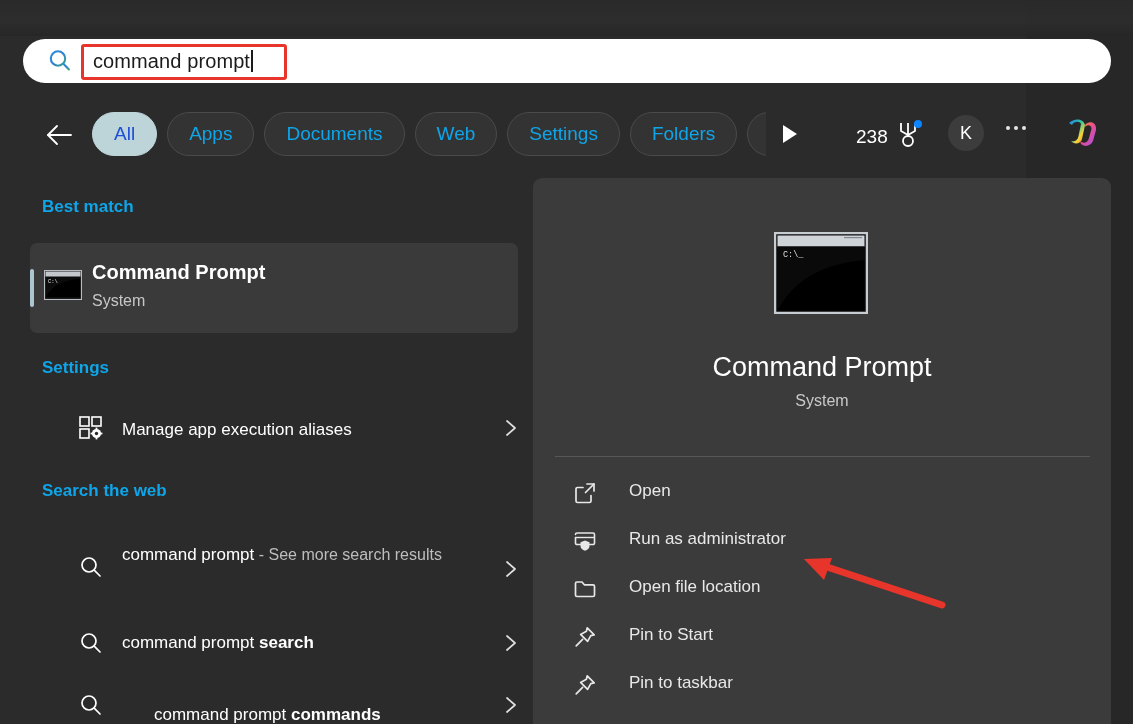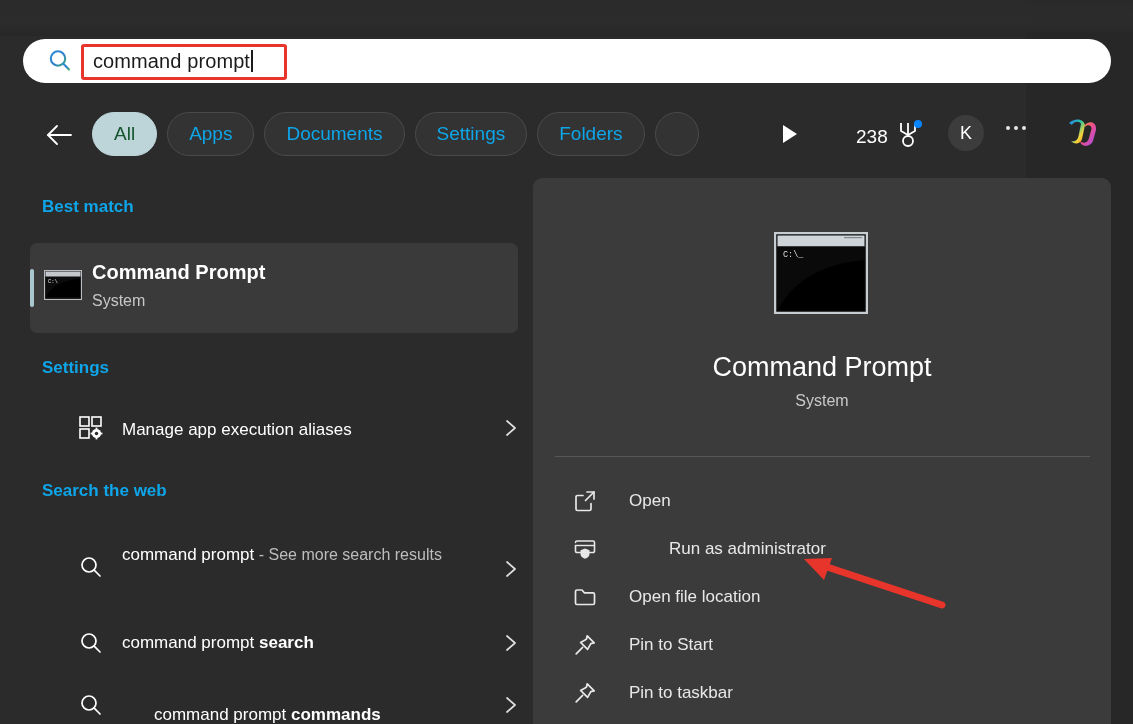--- a/index.html
+++ b/index.html
@@ -75,21 +75,21 @@
     border: 1px solid #4a4a4a;
     background: #333333;
     color: #0ea5e9;
     font-size: 19px;
     display: flex; align-items: center; justify-content: center;
     padding: 0 21px;
     white-space: nowrap;
   }
   .pill.active {
     background: #bdd4d9;
-    color: #14532d;
+    color: #1d4ed8;
     border-color: #bdd4d9;
   }
   .scroll-next {
     position: absolute; left: 780px; top: 122px;
     width: 20px; height: 24px;
   }
   .rewards {
     position: absolute; left: 856px; top: 120px;
     display: flex; align-items: flex-end; gap: 7px;
   }
@@ -189,21 +189,21 @@
     position: absolute; left: 533px; top: 392px; width: 578px;
     text-align: center; color: #c9c9c9; font-size: 16px;
   }
   .divider {
     position: absolute; left: 555px; top: 456px;
     width: 535px; height: 1px; background: #575757;
   }
   .action {
     position: absolute; left: 555px;
     width: 520px; height: 40px;
-    display: flex; align-items: center;
+    display: flex; align-items: flex-start;
   }
   .action-icon { width: 24px; height: 24px; margin-left: 18px; flex: 0 0 auto; }
   .action-label { margin-left: 32px; font-size: 17px; color: #e8e8e8; }
 
   .red-arrow { position: absolute; left: 790px; top: 548px; width: 170px; height: 70px; }
 </style>
 </head>
 <body>
 
 <div id="root">
@@ -239,20 +239,23 @@
 
   <div class="pills">
     <div class="pill active">
         <span>All</span>
       </div>
     <div class="pill">
         <span>Apps</span>
       </div>
     <div class="pill">
         <span>Documents</span>
+      </div>
+    <div class="pill">
+        <span>Web</span>
       </div>
     <div class="pill">
         <span>Settings</span>
       </div>
     <div class="pill">
         <span>Folders</span>
       </div>
     <div class="pill"></div>
   </div>
 
@@ -414,21 +417,21 @@
     <span class="action-icon">
       <svg viewBox="0 0 24 24" width="24" height="24">
         <path d="M14 3 L21 3 L21 10" fill="none" stroke="#e8e8e8" stroke-width="1.7" stroke-linecap="round" stroke-linejoin="round"></path>
         <line x1="21" y1="3" x2="12.5" y2="11.5" stroke="#e8e8e8" stroke-width="1.7" stroke-linecap="round"></line>
         <path d="M18 14.5 L18 20 A1.5 1.5 0 0 1 16.5 21.5 L4.5 21.5 A1.5 1.5 0 0 1 3 20 L3 8 A1.5 1.5 0 0 1 4.5 6.5 L10 6.5" fill="none" stroke="#e8e8e8" stroke-width="1.7" stroke-linecap="round" stroke-linejoin="round"></path>
       </svg>
     </span>
     <span class="action-label">Open</span>
   </div>
 
-  <div class="action" style="top:529px;gap:40px;">
+  <div class="action" style="top:529px;">
     <span class="action-icon">
       <svg viewBox="0 0 24 24" width="24" height="24">
         <path d="M2.5 5.5 A1.5 1.5 0 0 1 4 4 L20 4 A1.5 1.5 0 0 1 21.5 5.5 L21.5 14 A1.5 1.5 0 0 1 20 15.5 L13 15.5" fill="none" stroke="#e8e8e8" stroke-width="1.6" stroke-linecap="round" stroke-linejoin="round"></path>
         <path d="M2.5 8.5 L21.5 8.5" stroke="#e8e8e8" stroke-width="1.4"></path>
         <path d="M2.5 8.5 L2.5 14 A1.5 1.5 0 0 0 4 15.5 L8 15.5" fill="none" stroke="#e8e8e8" stroke-width="1.6" stroke-linecap="round"></path>
         <path d="M12 11.5 L16.5 13.2 L16.5 17 C16.5 19.4 14.5 21 12 21.8 C9.5 21 7.5 19.4 7.5 17 L7.5 13.2 Z" fill="#e8e8e8"></path>
       </svg>
     </span>
     <span class="action-label">Run as administrator</span>
   </div>

